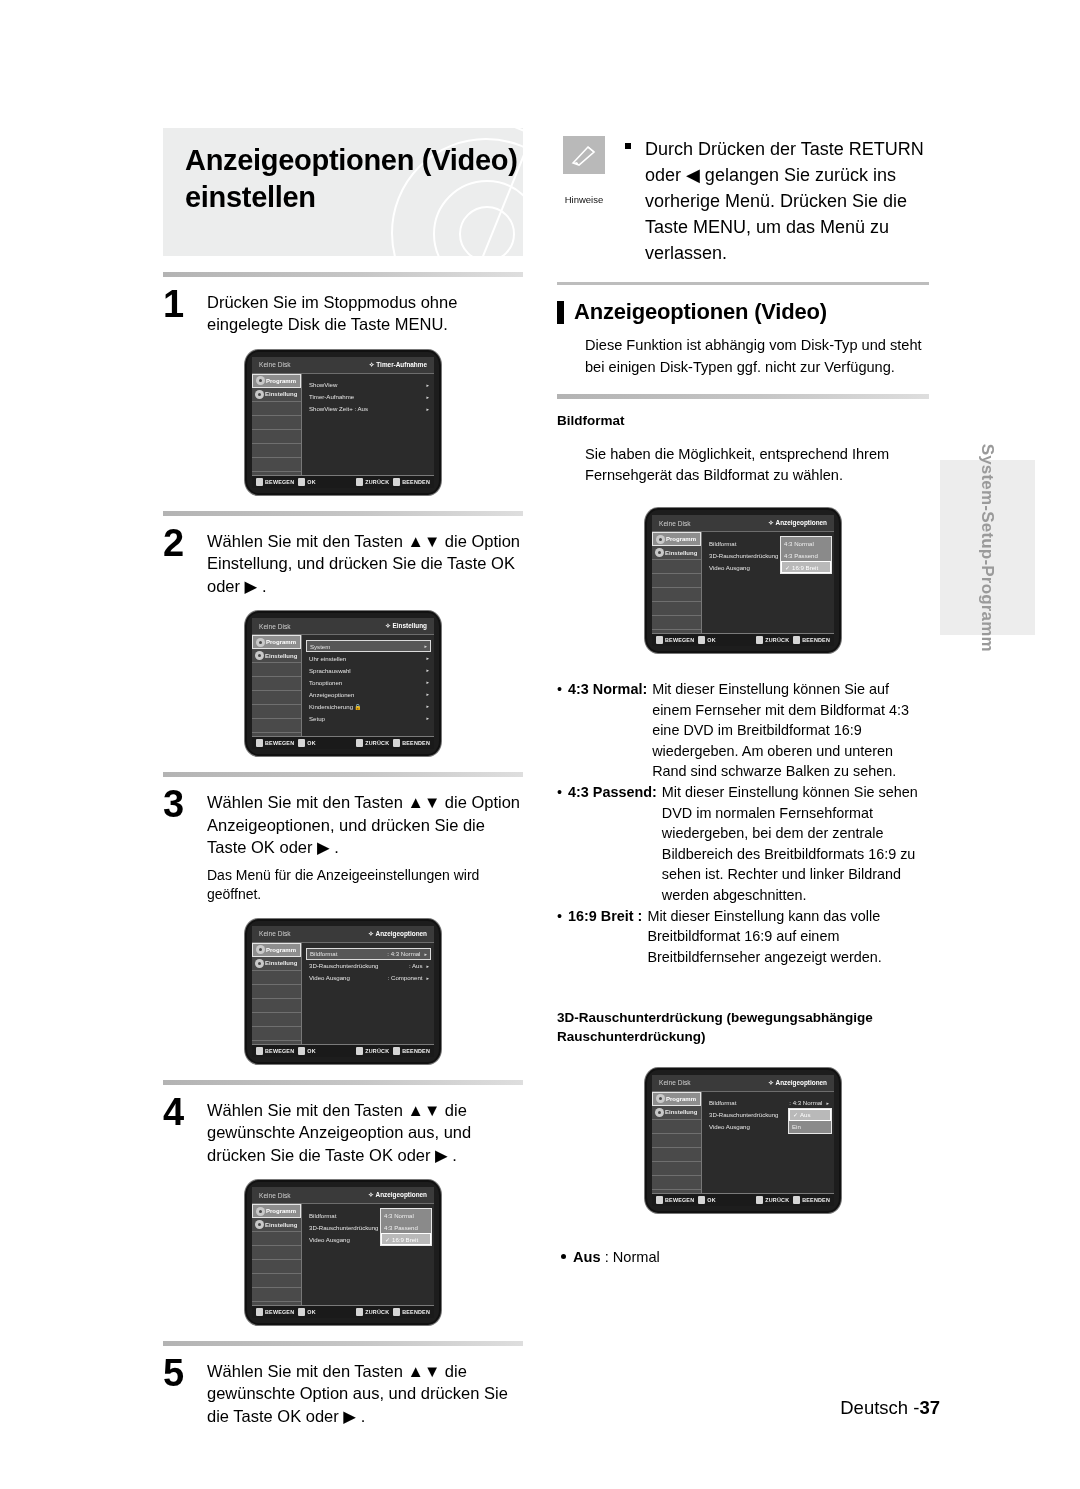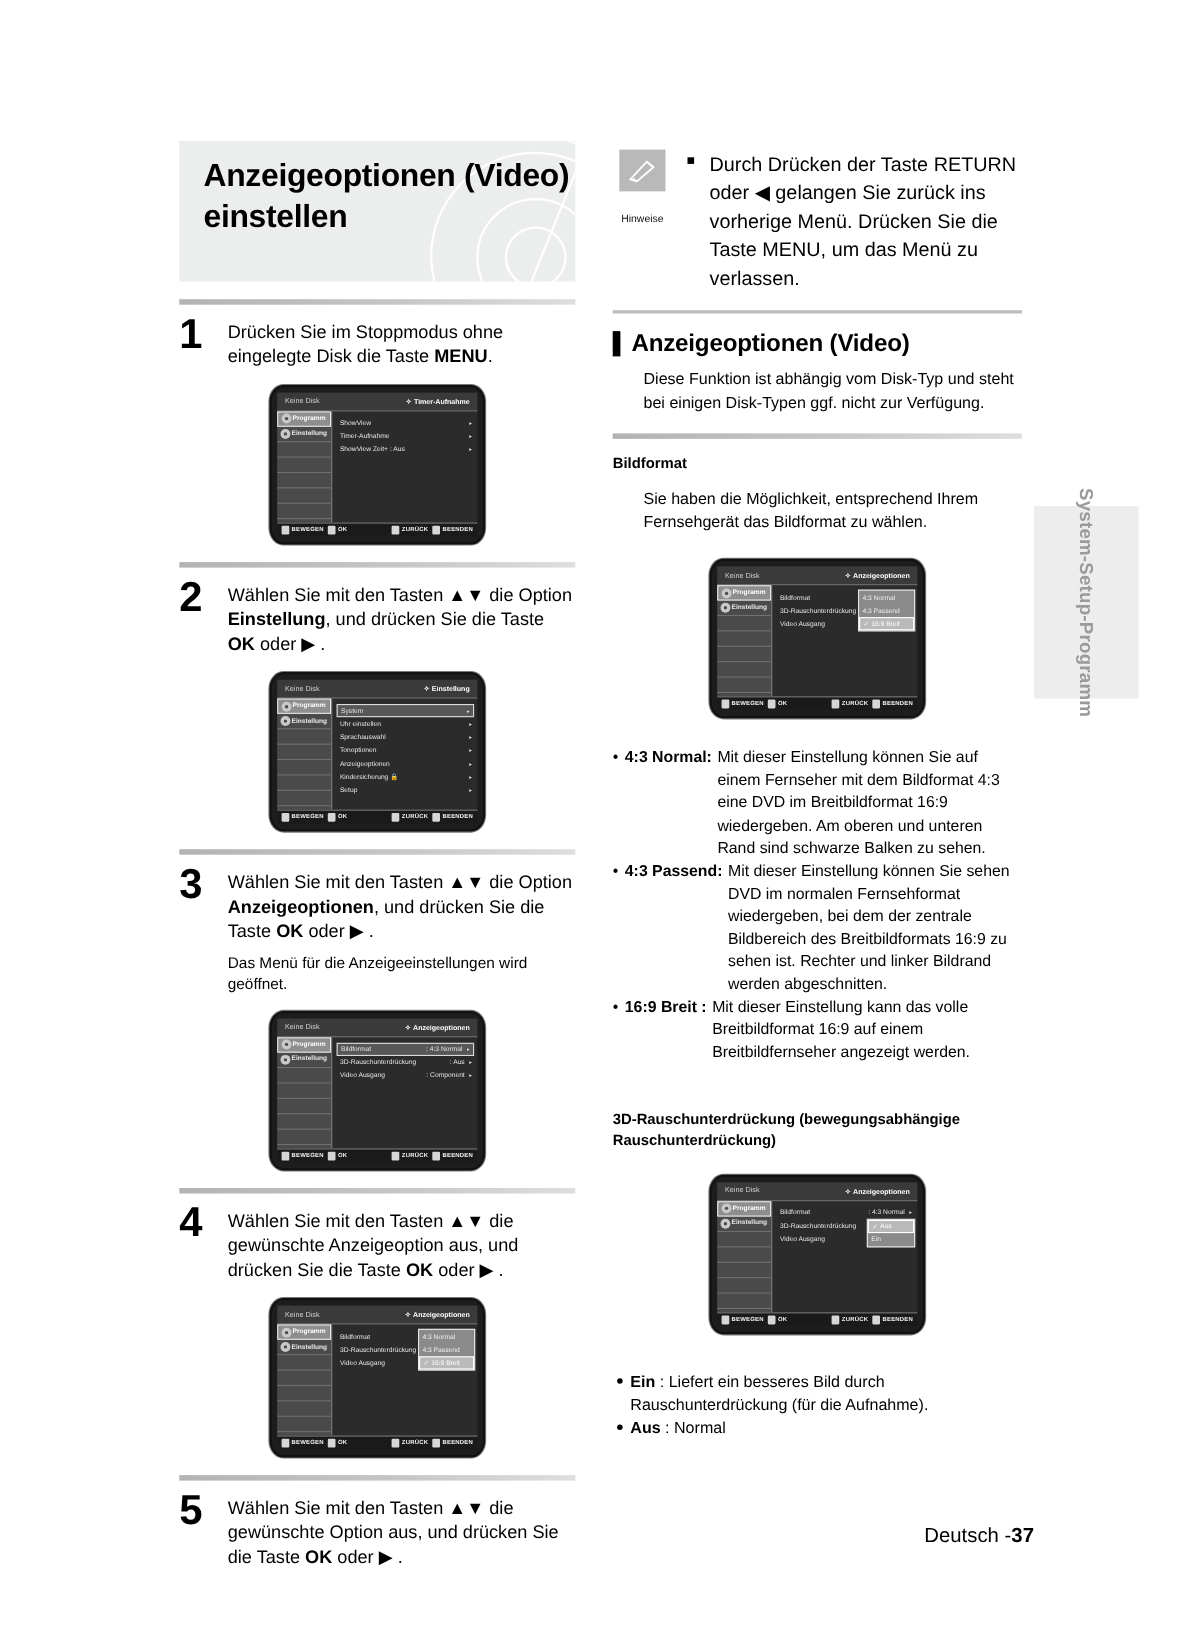--- a/index.html
+++ b/index.html
@@ -71,21 +71,21 @@
   .rule.thin{ height:3px; background:#bdbdbd; }
 
   
   .step{ position:relative; padding-left:44px; }
   .step .num{
     position:absolute; left:0; top:-6px;
     font-size:38px; font-weight:bold; line-height:1;
   }
   .step .txt{ font-size:16.5px; line-height:1.36; }
   .step .sub{ font-size:14px; line-height:1.4; margin-top:7px; }
-  b, strong { font-weight:bold; }
+  b, strong { font-weight:normal; }
 
   
   .osd-wrap{ display:flex; justify-content:center; margin-top:14px; }
   .osd{
     width:196px; height:145px;
     background:#1d1d1d;
     border:2px solid #111;
     border-radius:13px/15px;
     padding:3px;
     position:relative;
@@ -259,21 +259,21 @@
     white-space:nowrap;
     font-size:17px; font-weight:bold;
     color:#9a9a9a;
     letter-spacing:0.2px;
     text-align:center;
     line-height:1.15;
   }
 
   
   .footer{
-    position:absolute; right:140px; bottom:82px;
+    position:absolute; right:140px; bottom:70px;
     font-size:18.5px;
   }
   .footer b{ font-weight:bold; }
 </style>
 </head>
 <body>
 
 <div class="page">
 
   <div class="col-left">
@@ -768,24 +768,20 @@
                 <span>BEENDEN</span>
               </span>
           </div>
         </div>
       </div>
     </div>
 
     <div class="bullets" style="margin-top:34px;">
       <div class="b-row">
         <span class="b-dot"></span>
-        <span><b class="b-term">Ein</b><span> : Liefert ein besseres Bild durch Rauschunterdrückung (für die Aufnahme).</span></span>
-      </div>
-      <div class="b-row">
-        <span class="b-dot"></span>
         <span><b class="b-term">Aus</b><span> : Normal</span></span>
       </div>
     </div>
   </div>
 
   <div class="sidetab">
     <span>System-Setup-Programm</span>
   </div>
 
   <div class="footer">

